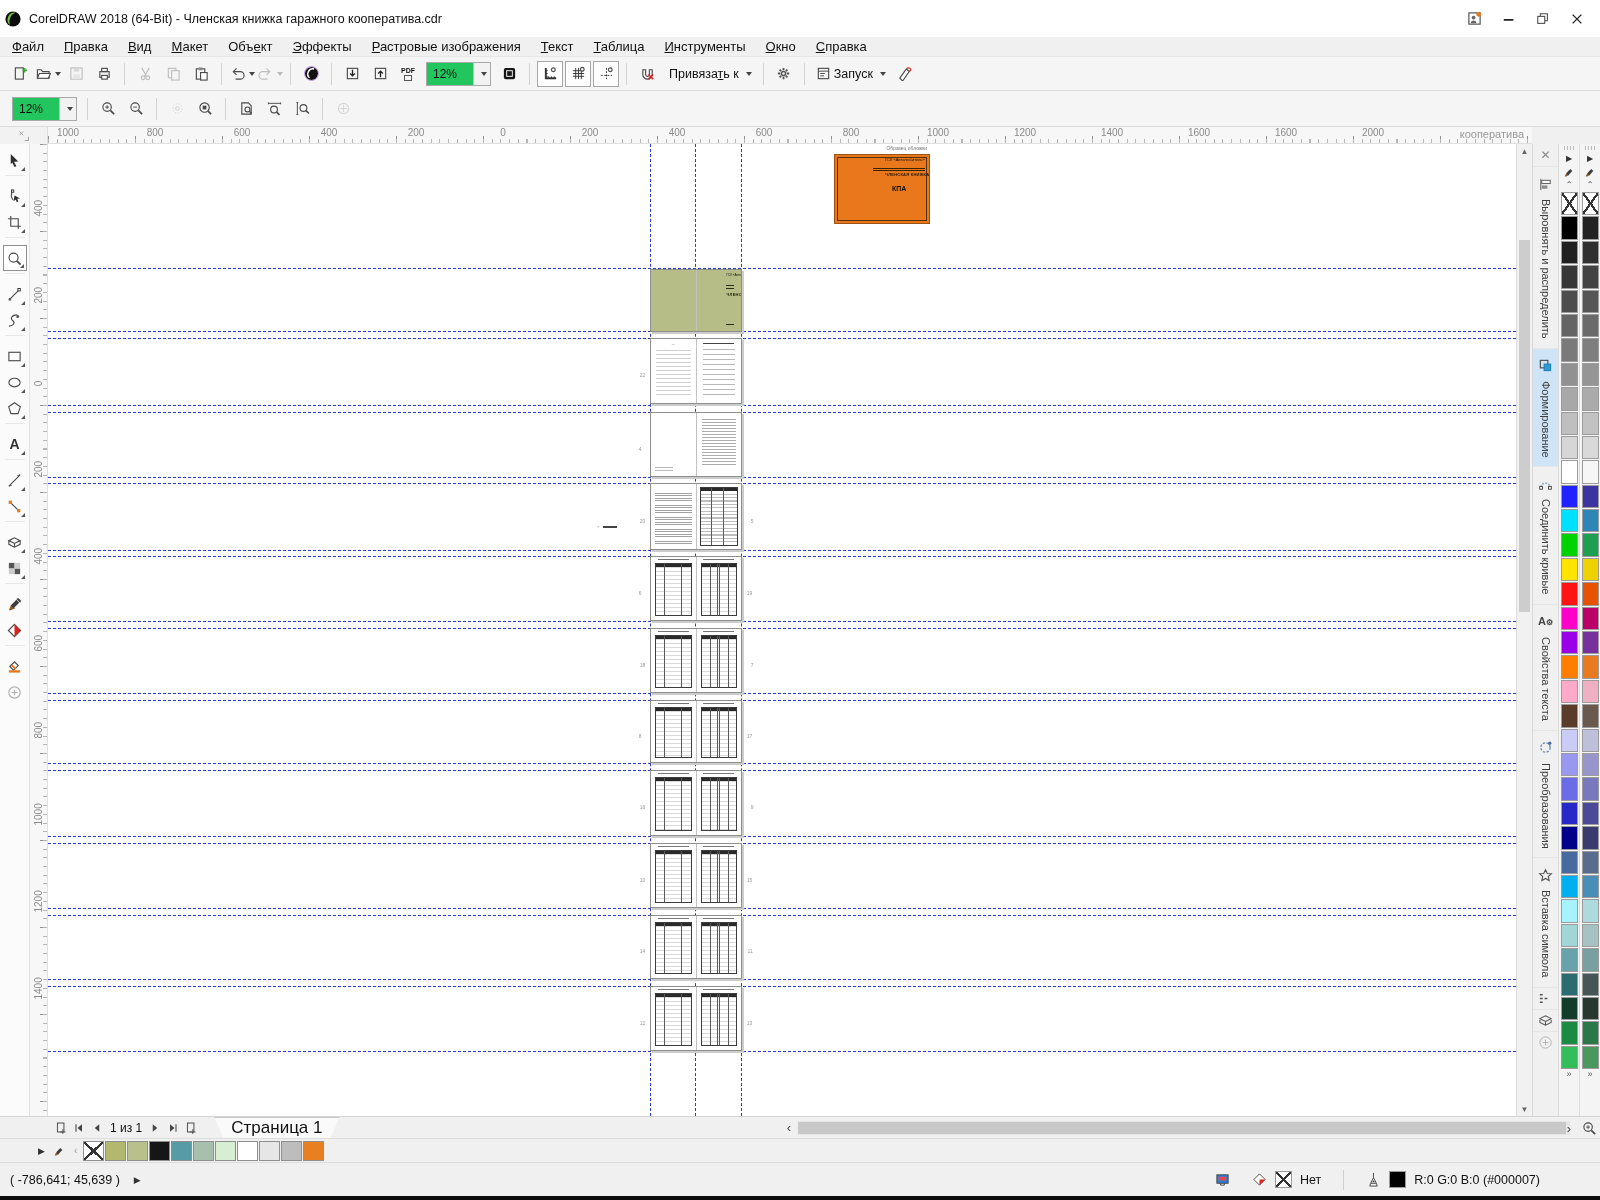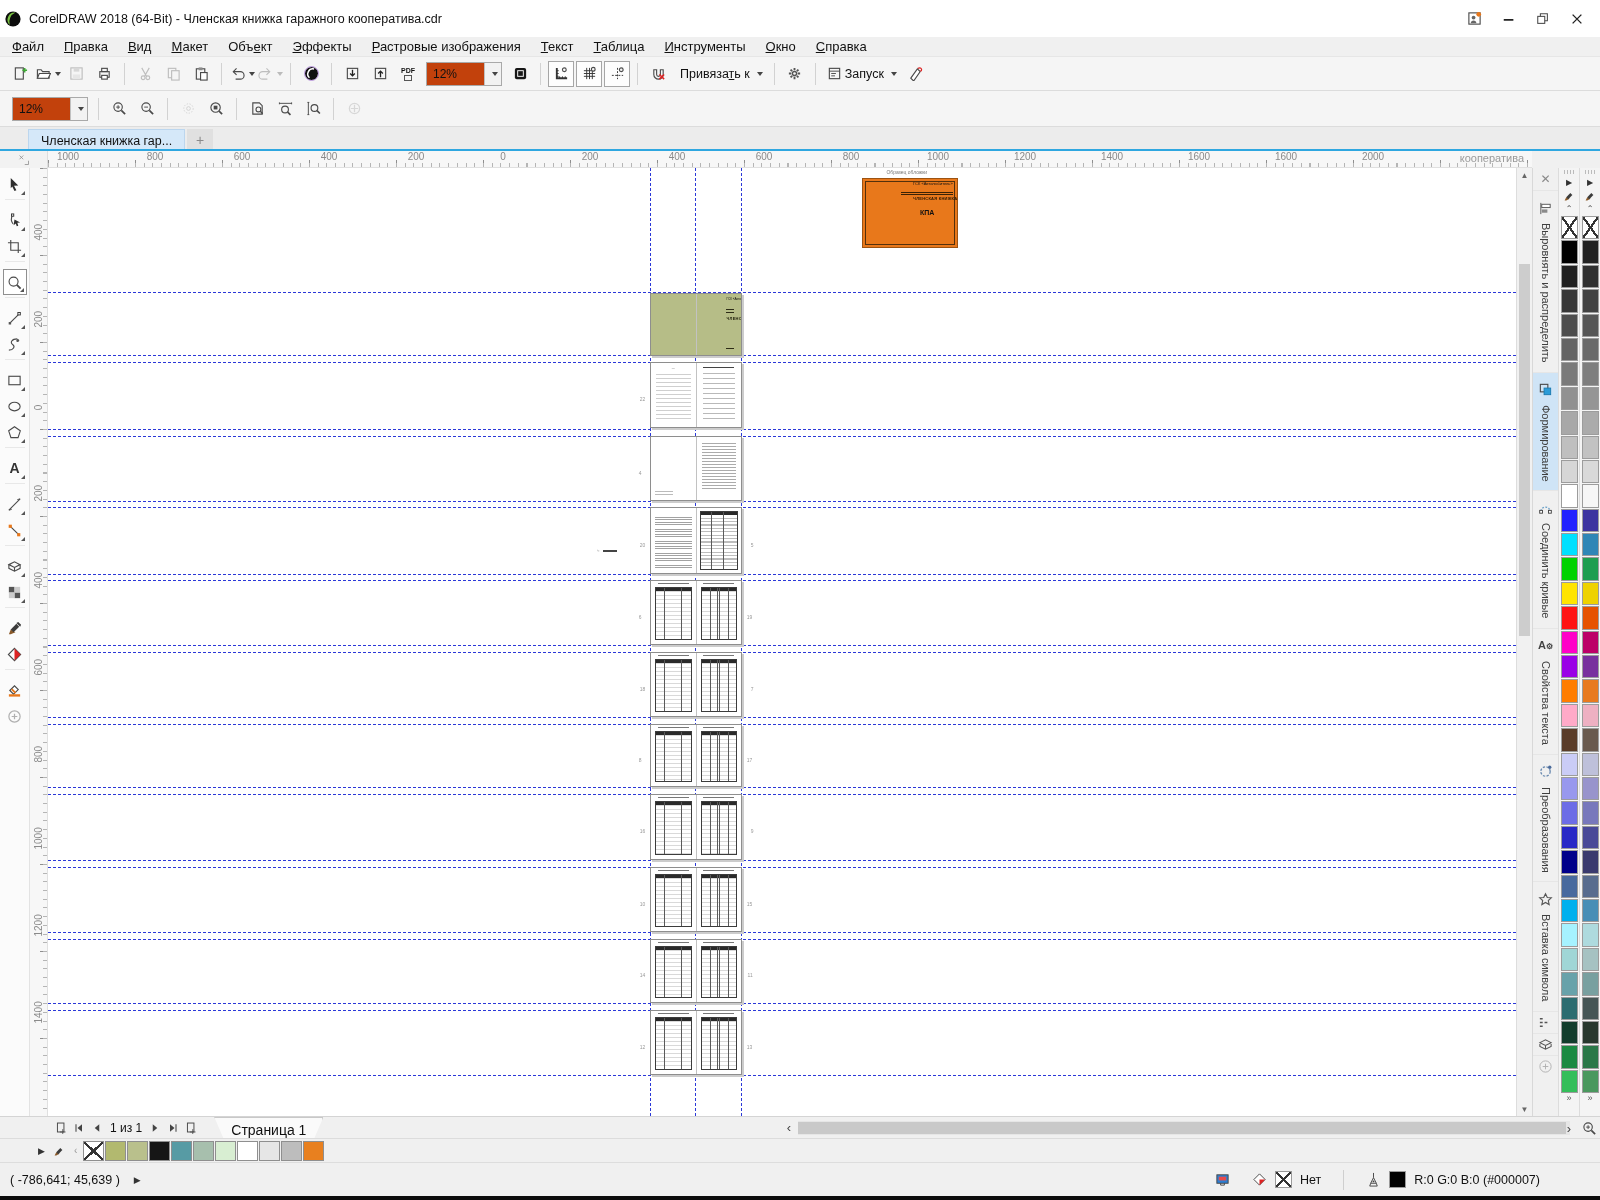--- a/index.html
+++ b/index.html
@@ -20,21 +20,21 @@
 
   
   .toolbar{height:34px;background:#f5f5f5;display:flex;align-items:center;padding-left:6px;flex:0 0 auto;border-bottom:1px solid #dcdcdc}
   .propbar{height:36px;background:#f5f5f5;display:flex;align-items:center;padding-left:8px;flex:0 0 auto;border-bottom:1px solid #dcdcdc}
   .tb-btn{min-width:26px;height:26px;display:flex;align-items:center;justify-content:center;position:relative;margin:0 1px}
   .tb-btn.disabled{opacity:.32}
   .tb-btn.pressed{border:1px solid #a6a6a6;background:#fdfdfd}
   .tb-sep{width:1px;height:22px;background:#d2d2d2;margin:0 6px;flex:0 0 auto}
   .dd-arrow{width:0;height:0;border-left:3.5px solid transparent;border-right:3.5px solid transparent;border-top:4px solid #444;margin-left:4px}
   .tb-label{font-size:12.5px;margin:0 3px;white-space:nowrap}
-  .combo{width:76px;height:24px;background:#c2410c;border:1px solid #a9a9a9;display:flex;align-items:center;margin:0 4px}
+  .combo{width:65px;height:24px;background:#22c55e;border:1px solid #a9a9a9;display:flex;align-items:center;margin:0 4px}
   .combo .val{flex:1;padding-left:6px;font-size:12px}
   .combo .ddbox{width:17px;height:100%;border-left:1px solid #c0c0c0;background:#f2f2f2;display:flex;align-items:center;justify-content:center}
 
   
   .tabrow{height:24px;background:#ececec;display:flex;align-items:flex-end;padding-left:28px;flex:0 0 auto;position:relative}
   .doc-tab{height:22px;background:#d5e8f9;border:1px solid #bcd6ee;border-bottom:none;display:flex;align-items:center;padding:0 12px;font-size:12.5px;min-width:150px}
   .newtab{width:26px;height:22px;background:#e0e0e0;display:flex;align-items:center;justify-content:center;color:#8a8a8a;font-size:14px;margin-left:2px}
   .tabrow .blueline{position:absolute;left:0;right:0;bottom:0;height:2px;background:#2fa7e0}
 
   
@@ -110,21 +110,21 @@
   .swatch{width:17px;height:23.4px;border:1px solid #9c9c9c;margin-top:1px;flex:0 0 auto}
   .swatch.none{background:
     linear-gradient(to top right,transparent 45.5%,#333 45.5% 54.5%,transparent 54.5%),
     linear-gradient(to bottom right,transparent 45.5%,#333 45.5% 54.5%,transparent 54.5%),#fff}
   .pal-foot{margin-top:1px;color:#555;font-size:9px;line-height:1.1;text-align:center}
 
   
   .pagenav-row{height:22px;background:#f0f0f0;border-top:1px solid #d4d4d4;display:flex;align-items:center;flex:0 0 auto;position:relative}
   .pn-btn{width:18px;height:18px;display:flex;align-items:center;justify-content:center;color:#444}
   .pn-text{font-size:12px;margin:0 4px;white-space:nowrap}
-  .page-tab{height:21px;background:#fafafa;border:1px solid #c8c8c8;border-bottom:none;display:flex;align-items:flex-end;padding:0 16px;font-size:14px;margin-left:14px;clip-path:polygon(0 0,100% 0,calc(100% - 9px) 100%,9px 100%)}
+  .page-tab{height:21px;background:#fafafa;border:1px solid #c8c8c8;border-bottom:none;display:flex;align-items:flex-start;padding:0 16px;font-size:17px;margin-left:14px;clip-path:polygon(0 0,100% 0,calc(100% - 9px) 100%,9px 100%)}
   .hscroll{position:absolute;left:798px;right:30px;top:4px;height:14px;background:#e6e6e6}
   .hthumb{position:absolute;left:0;top:1px;bottom:1px;right:4px;background:#c9c9c9}
   .pn-right{position:absolute;right:2px;top:2px;display:flex;gap:2px;color:#555}
 
   .docpal-row{height:24px;background:#f0f0f0;display:flex;align-items:center;flex:0 0 auto;border-top:1px solid #dcdcdc}
   .dp-swatch{width:21px;height:20px;border:1px solid #8f8f8f;margin-right:1px;flex:0 0 auto}
   .dp-swatch.none{background:
     linear-gradient(to top right,transparent 45.5%,#333 45.5% 54.5%,transparent 54.5%),
     linear-gradient(to bottom right,transparent 45.5%,#333 45.5% 54.5%,transparent 54.5%),#fff}
 
@@ -476,27 +476,20 @@
       <div class="tb-btn disabled">
         <span>
           <svg viewBox="0 0 16 16" width="15" height="15">
             <circle cx="8" cy="8" r="5.5" stroke="#9a9a9a" fill="none" stroke-width="1.3"></circle>
             <path d="M8 4v8M4 8h8" stroke="#9a9a9a" stroke-width="1.3"></path>
           </svg>
         </span>
       </div>
     </div>
 
-  <div class="tabrow">
-    <div class="doc-tab">
-      <span>Членская книжка гар...</span>
-    </div>
-    <div class="newtab">+</div>
-    <div class="blueline"></div>
-  </div>
 
   <div class="rulerrow">
     <div class="ruler-corner">
         <svg viewBox="0 0 16 16" width="12" height="12">
           <path d="M2 2l5 5M7 2L2 7" stroke="#888"></path>
           <path d="M9 14h5v-5" stroke="#888" fill="none"></path>
         </svg>
       </div>
     <div class="ruler-h" id="rulerh">
       <span class="unit">кооператива</span>
@@ -688,21 +681,21 @@
         <div class="guide-h" style="top: 699px;"></div>
         <div class="guide-h" style="top: 764px;"></div>
         <div class="guide-h" style="top: 771px;"></div>
         <div class="guide-h" style="top: 835px;"></div>
         <div class="guide-h" style="top: 842px;"></div>
         <div class="guide-h" style="top: 907px;"></div>
         <div class="guide-v" style="left: 602px;"></div>
         <div class="guide-v" style="left: 647px;"></div>
         <div class="guide-v" style="left: 693px;"></div>
         <div class="caption" style="left: 826px; top: 0px;">Образец обложки</div>
-        <div class="ocard" style="left: 814px; top: 10px; width: 96px; height: 70px;">
+        <div class="ocard" style="left: 786px; top: 10px; width: 96px; height: 70px;">
           <div class="inner"></div>
  <div class="crt">
    <div class="micro">ГСК «Автолюбитель»</div>
    <div class="rule"></div>
             <div class="rule"></div>
    <div class="micro cover-title">ЧЛЕНСКАЯ КНИЖКА</div>
    <div class="micro" style="margin-top:2px;font-weight:bold;font-size:14px">КПА</div>
  </div>
         </div>
         <div class="spread cover" style="top: 125px; height: 63px;">

